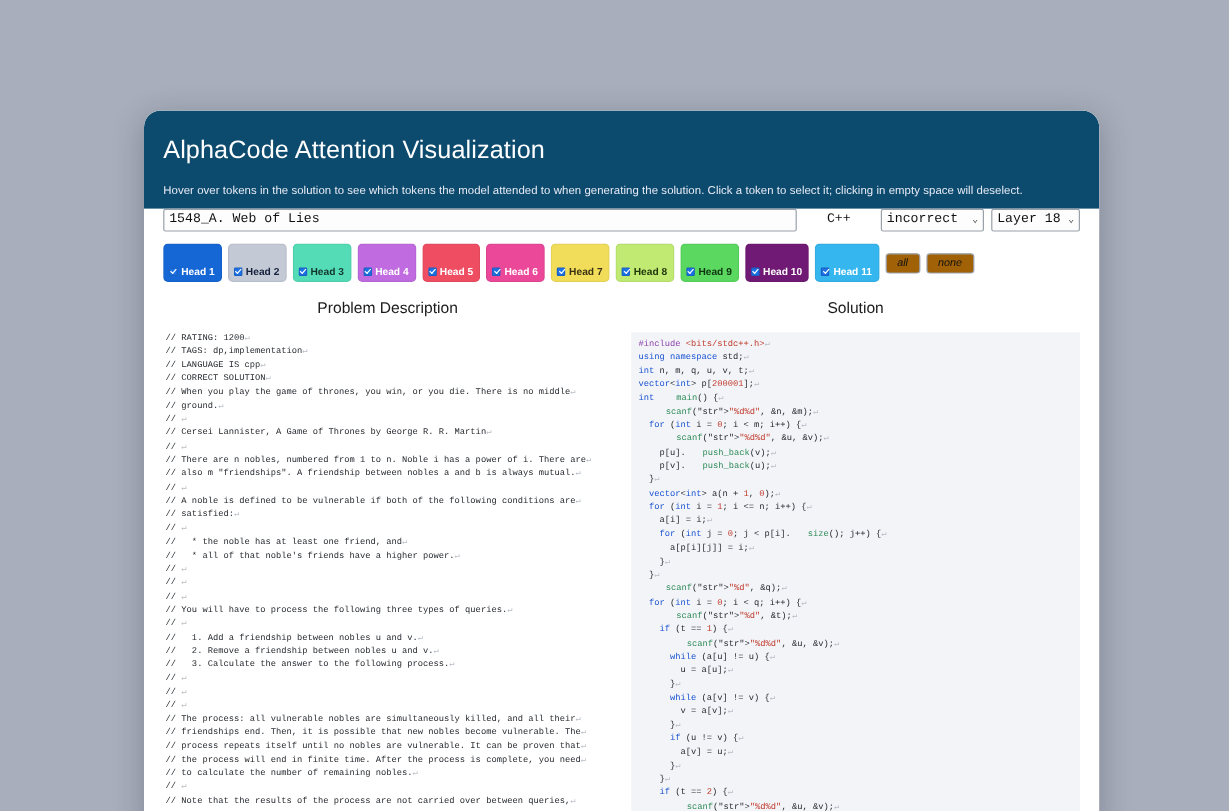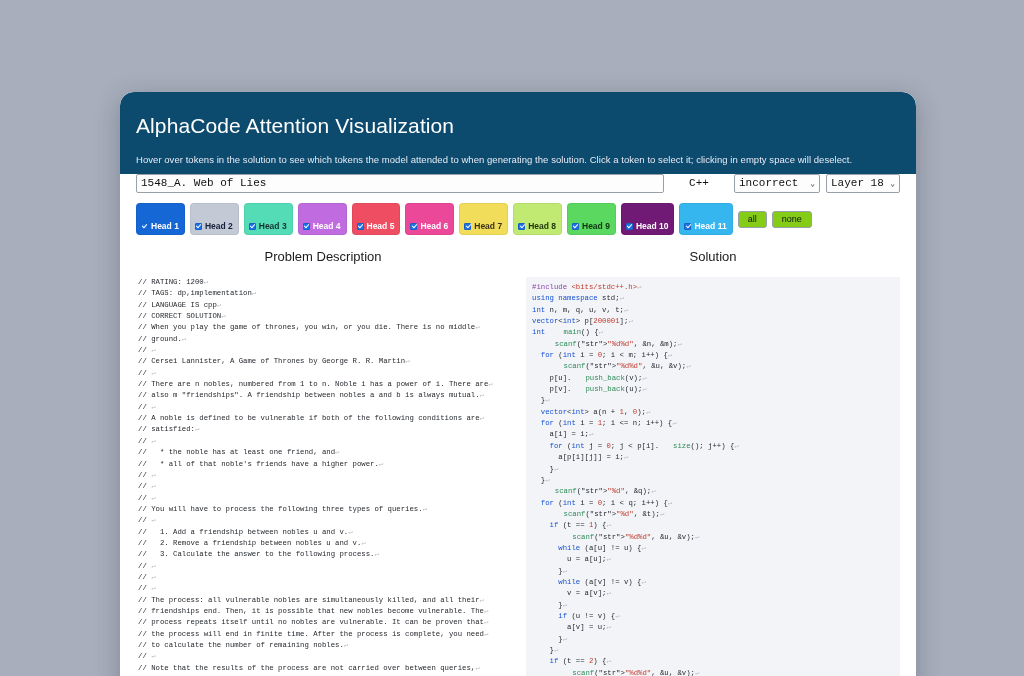--- a/index.html
+++ b/index.html
@@ -100,25 +100,26 @@
     position: absolute;
     left: 1.4px; top: -.2px;
     width: 2px; height: 4px;
     border: solid #fff;
     border-width: 0 1.2px 1.2px 0;
     transform: rotate(42deg);
   }
   .plainbtn {
     font-size: 9px;
     color: #111;
-    background: #84cc16;
+    background: #a16207;
     border: 1px solid #9aa0aa;
     border-radius: 3px;
     padding: 2px 9px;
     line-height: 11px;
+    font-style: italic;
   }
   
   .cols {
     display: flex;
     padding: 0 16px;
     margin-top: 14px;
     gap: 16px;
   }
   .col { flex: 1 1 50%; min-width: 0; }
   .col-title {

